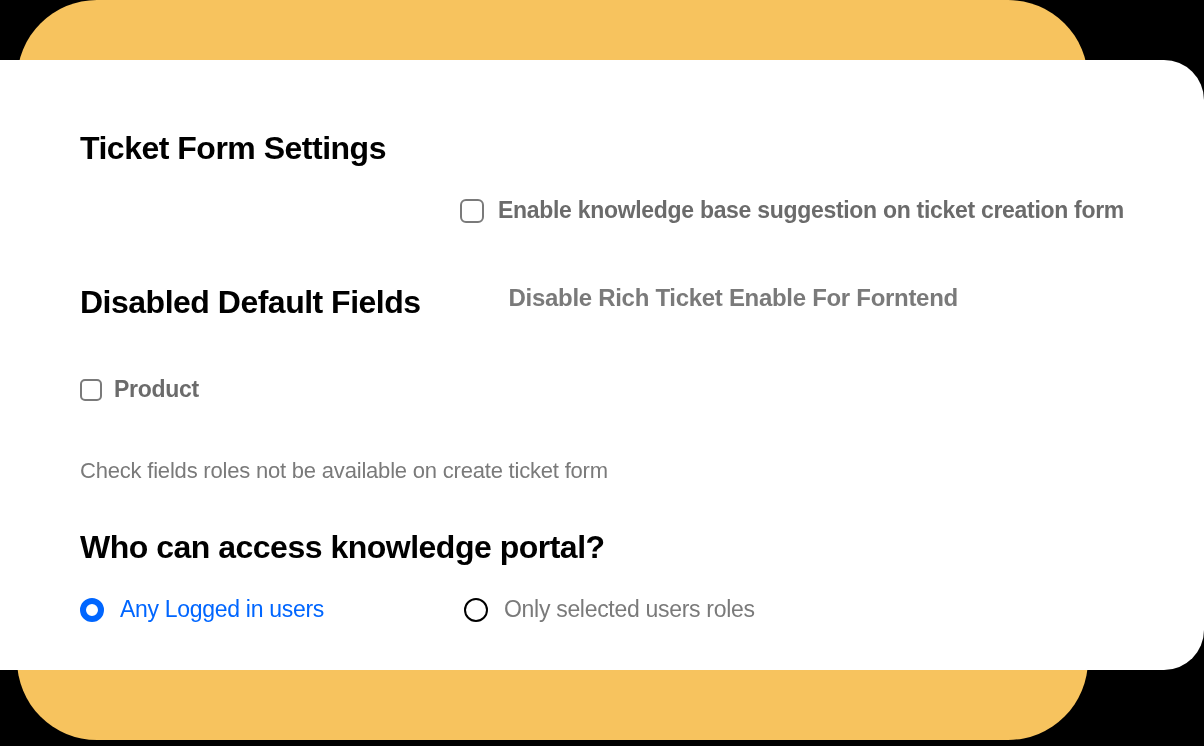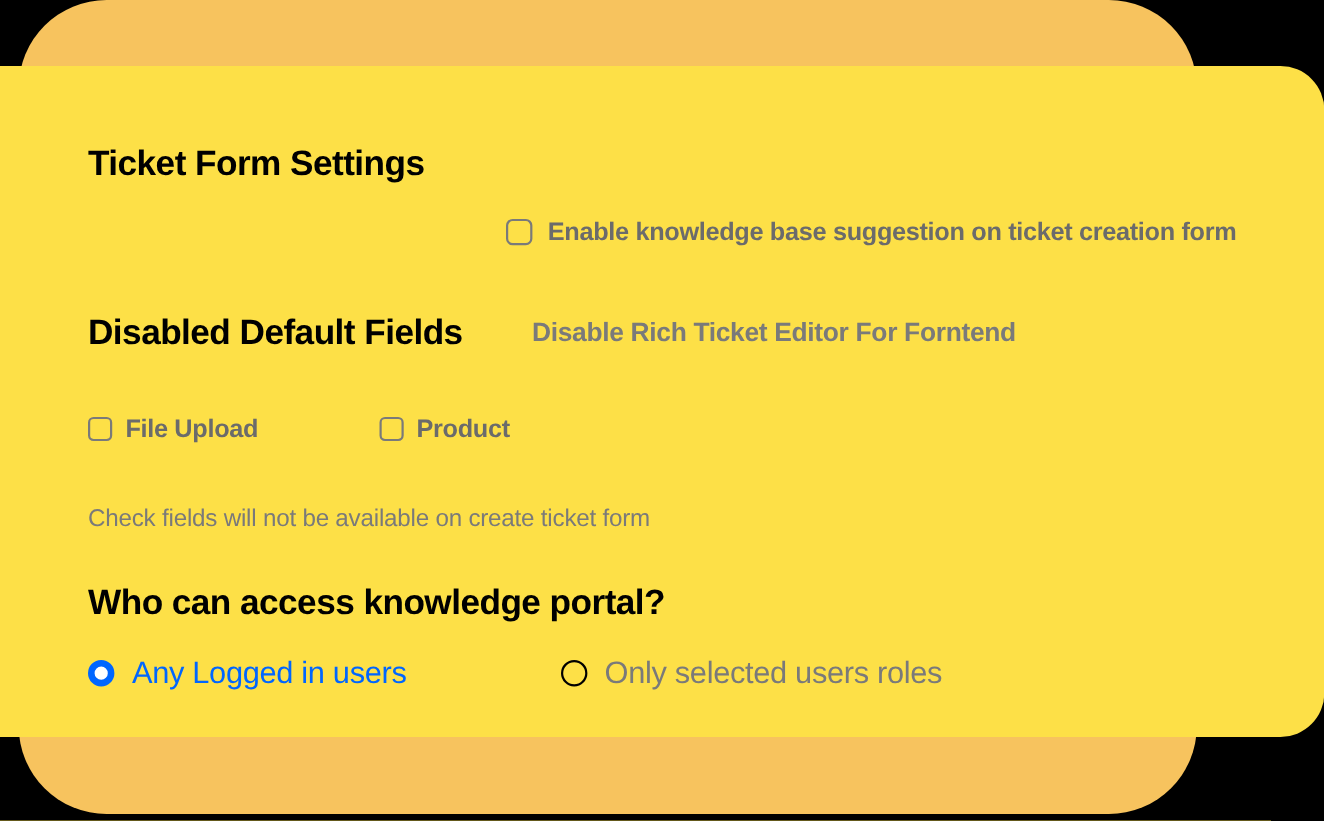--- a/index.html
+++ b/index.html
@@ -23,37 +23,37 @@
       height: 740px;
       background: #f7c35e;
       border-radius: 80px;
     }
     .white-card {
       position: absolute;
       top: 60px;
       left: 0;
       width: 1204px;
       height: 610px;
-      background: #fde047;
+      background: #ffffff;
       border-radius: 40px;
       border-top-left-radius: 0;
       border-bottom-left-radius: 0;
       padding: 70px 80px 40px 80px;
     }
     h2 {
       font-size: 32px;
       font-weight: 800;
       color: #000;
       letter-spacing: -0.5px;
       margin-bottom: 30px;
     }
     .section-2-header {
       display: flex;
-      align-items: center;
-      gap: 63px;
+      align-items: flex-start;
+      gap: 88px;
       margin-bottom: 55px;
     }
     .section-2-header h2 {
       margin-bottom: 0;
     }
     .section-subtitle {
       font-size: 24px;
       font-weight: 700;
       color: #7a7a7a;
       letter-spacing: -0.3px;
@@ -128,21 +128,21 @@
     }
     .radio.selected {
       border: 6px solid #0066ff;
       background: #fff;
     }
     .radio.unselected {
       border: 2.5px solid #000;
       background: transparent;
     }
     .radio-label {
-      font-size: 28px;
+      font-size: 23px;
       font-weight: 500;
       letter-spacing: -0.3px;
     }
     .radio-label.selected {
       color: #0066ff;
     }
     .radio-label.unselected {
       color: #7a7a7a;
     }
     h2.q {
@@ -158,35 +158,31 @@
 
   <h2>Ticket Form Settings</h2>
 
   <div class="checkbox-row">
     <div class="checkbox"></div>
     <span class="checkbox-label">Enable knowledge base suggestion on ticket creation form</span>
   </div>
 
   <div class="section-2-header">
     <h2>Disabled Default Fields</h2>
-    <span class="section-subtitle">Disable Rich Ticket Editor For Forntend</span>
+    <span class="section-subtitle">Disable Rich Ticket Enable For Forntend</span>
   </div>
 
   <div class="fields-row">
-    <div class="field-item">
-      <div class="checkbox"></div>
-      <span class="field-label">File Upload</span>
-    </div>
     <div class="field-item">
       <div class="checkbox"></div>
       <span class="field-label">Product</span>
     </div>
   </div>
 
-  <p class="helper-text">Check fields will not be available on create ticket form</p>
+  <p class="helper-text">Check fields roles not be available on create ticket form</p>
 
   <h2 class="q">Who can access knowledge portal?</h2>
 
   <div class="radio-row">
     <div class="radio-item">
       <div class="radio selected"></div>
       <span class="radio-label selected">Any Logged in users</span>
     </div>
     <div class="radio-item">
       <div class="radio unselected"></div>

